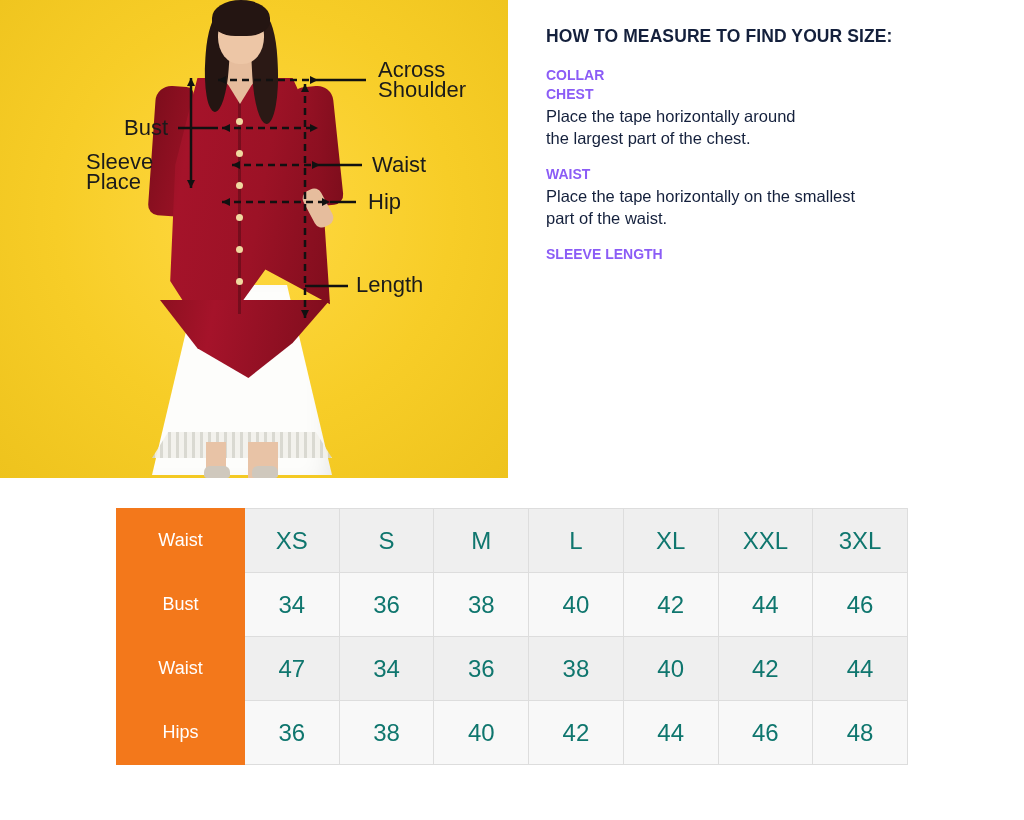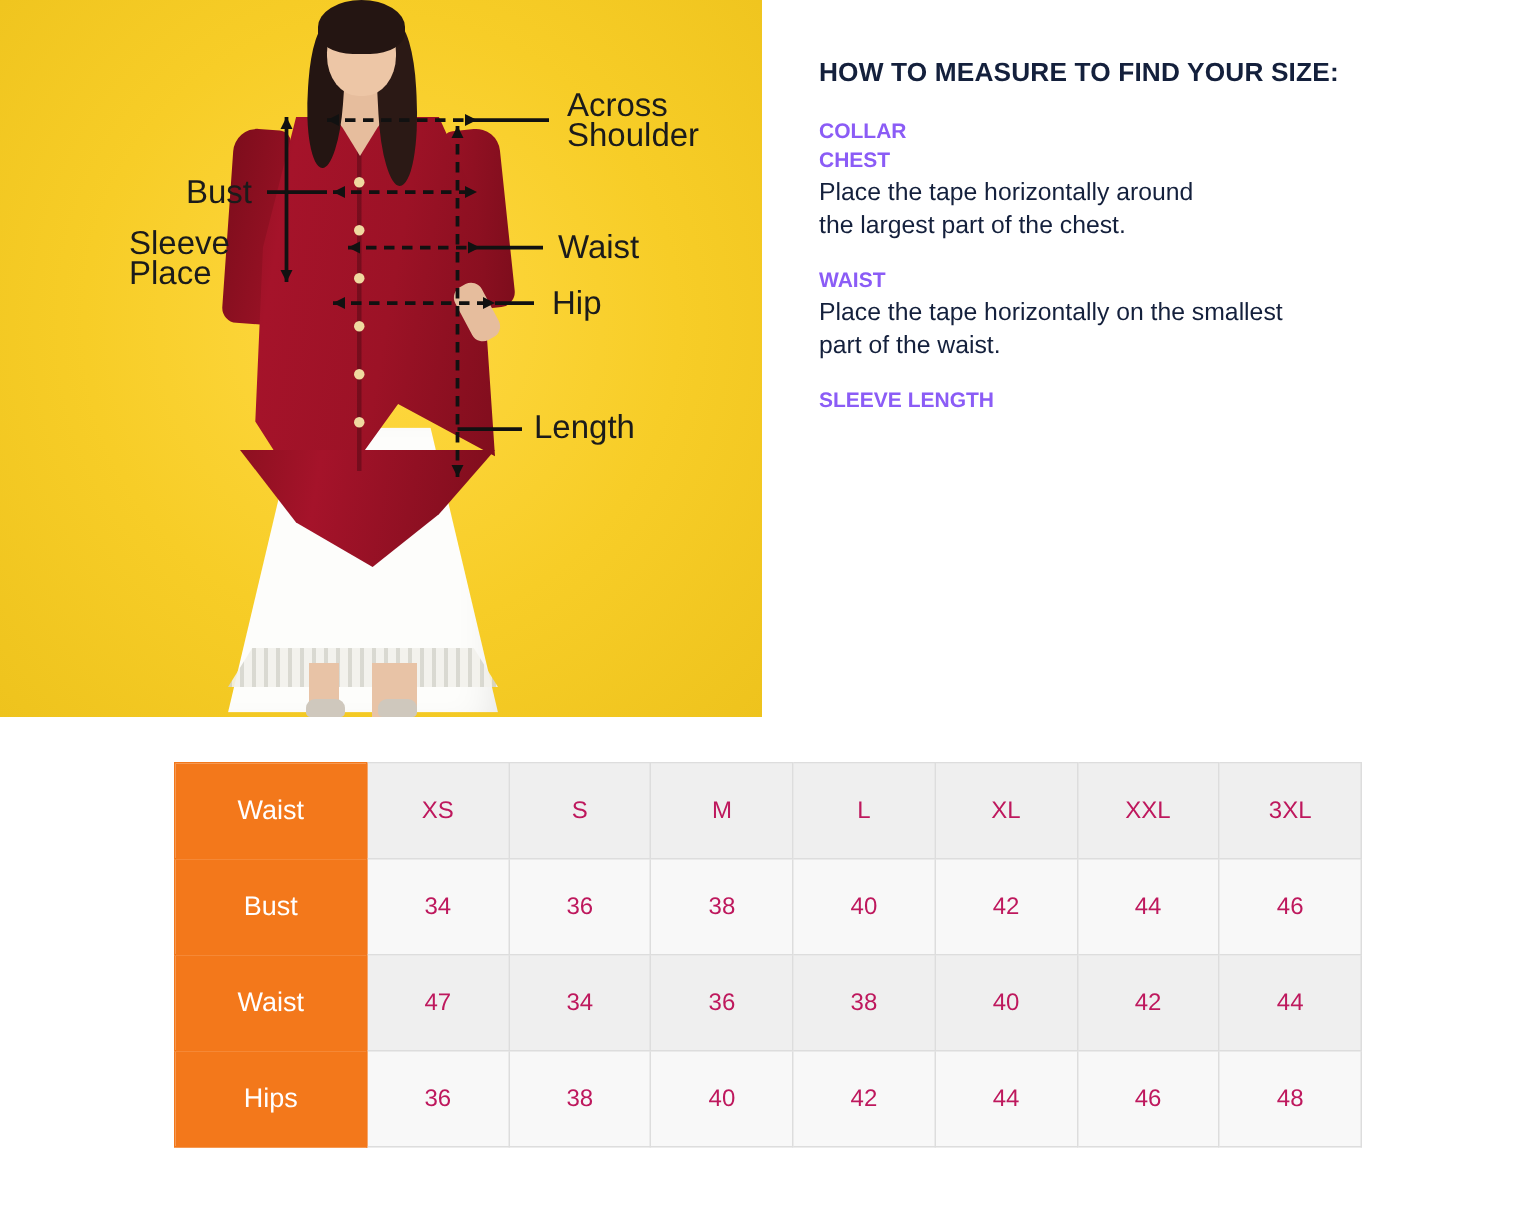--- a/index.html
+++ b/index.html
@@ -175,21 +175,21 @@
     line-height: 20px;
     white-space: pre-line;
   }
 
   
   .guide {
     position: absolute;
     left: 508px; top: 0;
     width: 516px; height: 478px;
     background: #ffffff;
-    padding: 38px 30px 0 38px;
+    padding: 26px 30px 0 38px;
   }
   .guide h1 {
     font-size: 17.5px;
     font-weight: bold;
     color: #14203c;
     letter-spacing: .1px;
     margin-bottom: 20px;
   }
   .guide h2 {
     font-size: 14px;
@@ -214,22 +214,22 @@
   table {
     border-collapse: collapse;
     width: 792px;
     table-layout: fixed;
   }
   td {
     border: 1px solid #dddddd;
     height: 64px;
     text-align: center;
     vertical-align: middle;
-    font-size: 16px;
-    color: #be185d;
+    font-size: 24px;
+    color: #0f766e;
     background: #f7f7f7;
   }
   td.head-cell {
     background: #f3781b;
     color: #ffffff;
     font-size: 18px;
     width: 128px;
     border-color: #f3781b;
   }
   tr:nth-child(odd) td:not(.head-cell) { background: #efefef; }

